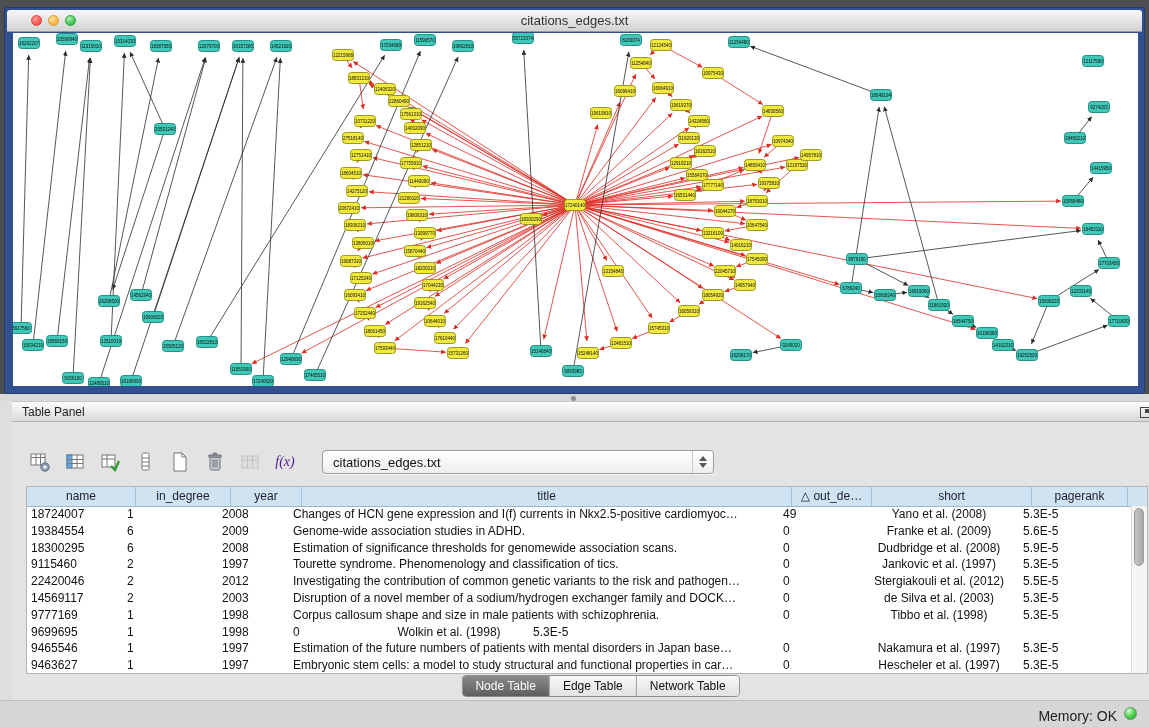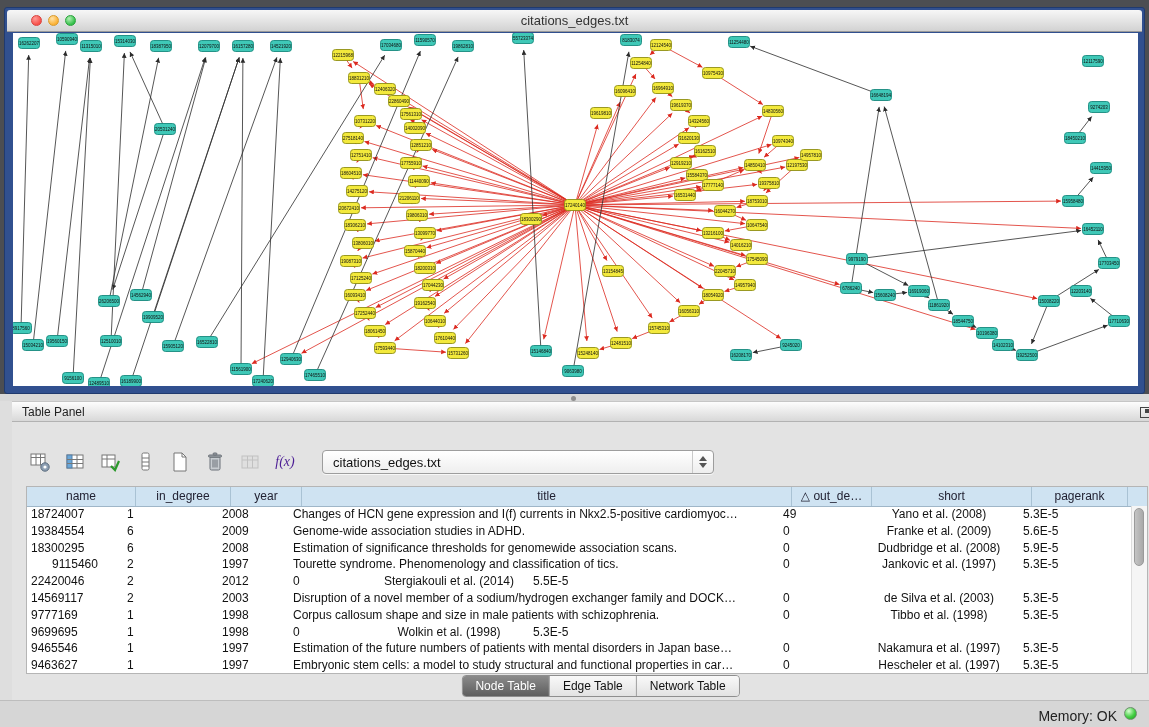--- a/index.html
+++ b/index.html
@@ -885,34 +885,35 @@
         <div class="trow">
           <div class="td" style="width: 96px; text-align: left;">18300295</div>
           <div class="td" style="width: 95px; text-align: left;">6</div>
           <div class="td" style="width: 71px; text-align: left;">2008</div>
           <div class="td" style="width: 490px; text-align: left;">Estimation of significance thresholds for genomewide association scans.</div>
           <div class="td" style="width: 80px; text-align: left;">0</div>
           <div class="td" style="width: 160px; text-align: center;">Dudbridge et al. (2008)</div>
           <div class="td" style="width: 96px; text-align: left;">5.9E-5</div>
         </div>
         <div class="trow">
-          <div class="td" style="width: 96px; text-align: center;">9115460</div>
+          <div class="td" style="width: 96px; text-align: left;">9115460</div>
           <div class="td" style="width: 95px; text-align: left;">2</div>
           <div class="td" style="width: 71px; text-align: left;">1997</div>
           <div class="td" style="width: 490px; text-align: left;">Tourette syndrome. Phenomenology and classification of tics.</div>
           <div class="td" style="width: 80px; text-align: left;">0</div>
           <div class="td" style="width: 160px; text-align: center;">Jankovic et al. (1997)</div>
           <div class="td" style="width: 96px; text-align: left;">5.3E-5</div>
         </div>
         <div class="trow">
           <div class="td" style="width: 96px; text-align: left;">22420046</div>
           <div class="td" style="width: 95px; text-align: left;">2</div>
           <div class="td" style="width: 71px; text-align: left;">2012</div>
+          <div class="td" style="width: 490px; text-align: left;">Investigating the contribution of common genetic variants to the risk and pathogen…</div>
           <div class="td" style="width: 80px; text-align: left;">0</div>
-          <div class="td" style="width: 160px; text-align: center;">Stergiakouli et al. (2014)</div>
+          <div class="td" style="width: 160px; text-align: center;">Stergiakouli et al. (2012)</div>
           <div class="td" style="width: 96px; text-align: left;">5.5E-5</div>
         </div>
         <div class="trow">
           <div class="td" style="width: 96px; text-align: left;">14569117</div>
           <div class="td" style="width: 95px; text-align: left;">2</div>
           <div class="td" style="width: 71px; text-align: left;">2003</div>
           <div class="td" style="width: 490px; text-align: left;">Disruption of a novel member of a sodium/hydrogen exchanger family and DOCK…</div>
           <div class="td" style="width: 80px; text-align: left;">0</div>
           <div class="td" style="width: 160px; text-align: center;">de Silva et al. (2003)</div>
           <div class="td" style="width: 96px; text-align: left;">5.3E-5</div>

